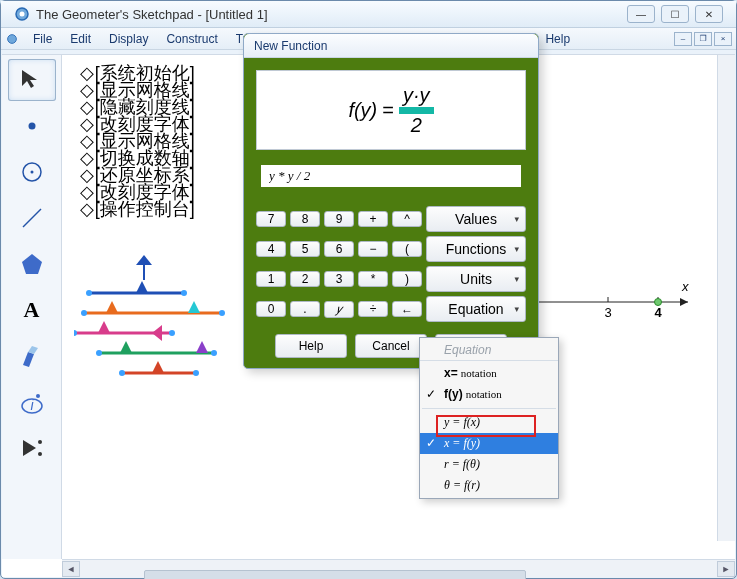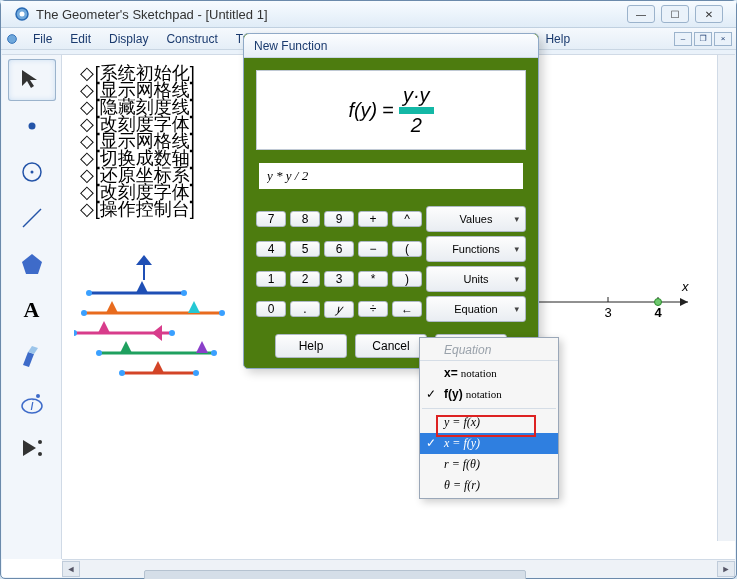--- a/index.html
+++ b/index.html
@@ -35,24 +35,24 @@
   .vscroll { position: absolute; right: 0; top: 0; bottom: 18px; width: 18px; background: #eef2f7; border-left: 1px solid #d0dae6; }
   .scroll-arrow { width: 18px; height: 16px; background: #e4eaf1; border: 1px solid #c0ccda; display: flex; align-items: center; justify-content: center; font-size: 9px; color: #556; cursor: pointer; }
   .scroll-track { flex: 1; position: relative; }
   .scroll-thumb-h { position: absolute; left: 10%; width: 60%; top: 1px; height: 14px; background: #d5dee8; border: 1px solid #b5c2d0; border-radius: 2px; }
   
   
   .dialog { position: absolute; left: 242px; top: 32px; width: 296px; background: #4d7c0f; border: 1px solid #8fa9c7; border-radius: 5px; box-shadow: 4px 4px 10px rgba(0,0,0,.18); z-index: 10; }
   .dialog-title { height: 24px; background: linear-gradient(#fbfdff, #e7eef7); border-bottom: 1px solid #c9d6e3; border-radius: 5px 5px 0 0; padding: 0 10px; display: flex; align-items: center; font-size: 12px; color: #1a3a6e; }
   .dialog-body { padding: 12px 12px 10px; }
   .preview { height: 80px; background: #fff; border: 1px solid #c0c9d4; display: flex; align-items: center; justify-content: center; font-family: "Times New Roman", serif; font-size: 20px; font-style: italic; }
-  .expr-input { width: 100%; height: 32px; border: 3px solid #4d7c0f; background: #fff; margin-top: 10px; padding: 4px 8px; font-size: 13px; font-style: italic; font-family: "Times New Roman", serif; }
+  .expr-input { width: 100%; height: 32px; border: 5px solid #4d7c0f; background: #fff; margin-top: 10px; padding: 4px 8px; font-size: 13px; font-style: italic; font-family: "Times New Roman", serif; }
   .keypad { margin-top: 14px; display: grid; grid-template-columns: repeat(5, 30px) 1fr; grid-auto-rows: 26px; gap: 4px; align-items: center; }
   .kbtn { border: 1px solid #aeb9c6; border-radius: 3px; background: linear-gradient(#fdfdfd,#e9edf2); display: flex; align-items: center; justify-content: center; font-size: 12px; cursor: pointer; }
-  .side-dd { border: 1px solid #aeb9c6; border-radius: 3px; background: linear-gradient(#fdfdfd,#e9edf2); height: 26px; display: flex; align-items: center; justify-content: center; font-size: 11px; cursor: pointer; position: relative; padding: 0 6px; }
+  .side-dd { border: 1px solid #aeb9c6; border-radius: 3px; background: linear-gradient(#fdfdfd,#e9edf2); height: 26px; display: flex; align-items: center; justify-content: center; font-size: 14px; cursor: pointer; position: relative; padding: 0 6px; }
   .side-dd::after { content: "▾"; position: absolute; right: 6px; font-size: 9px; color: #444; }
   .dlg-buttons { display: flex; gap: 8px; margin-top: 12px; justify-content: center; }
   .dlg-btn { width: 72px; height: 24px; border: 1px solid #aeb9c6; border-radius: 3px; background: linear-gradient(#fdfdfd,#e9edf2); font-size: 12px; cursor: pointer; }
   
   
   .submenu { position: absolute; left: 418px; top: 336px; width: 140px; background: #f6f6f6; border: 1px solid #9aa7b8; box-shadow: 3px 3px 8px rgba(0,0,0,.2); z-index: 20; font-size: 12px; padding: 2px 0; }
   .submenu .hdr { color: #9aa2ab; padding: 3px 10px 3px 24px; font-style: italic; border-bottom: 1px solid #d5dde6; margin-bottom: 2px; }
   .submenu .mi { padding: 3px 10px 3px 24px; position: relative; cursor: pointer; font-family: "Times New Roman", serif; font-style: italic; }
   .submenu .mi.sel { background: #2f7fe0; color: #fff; }
   .submenu .sep { height: 1px; background: #d5dde6; margin: 3px 2px; }

